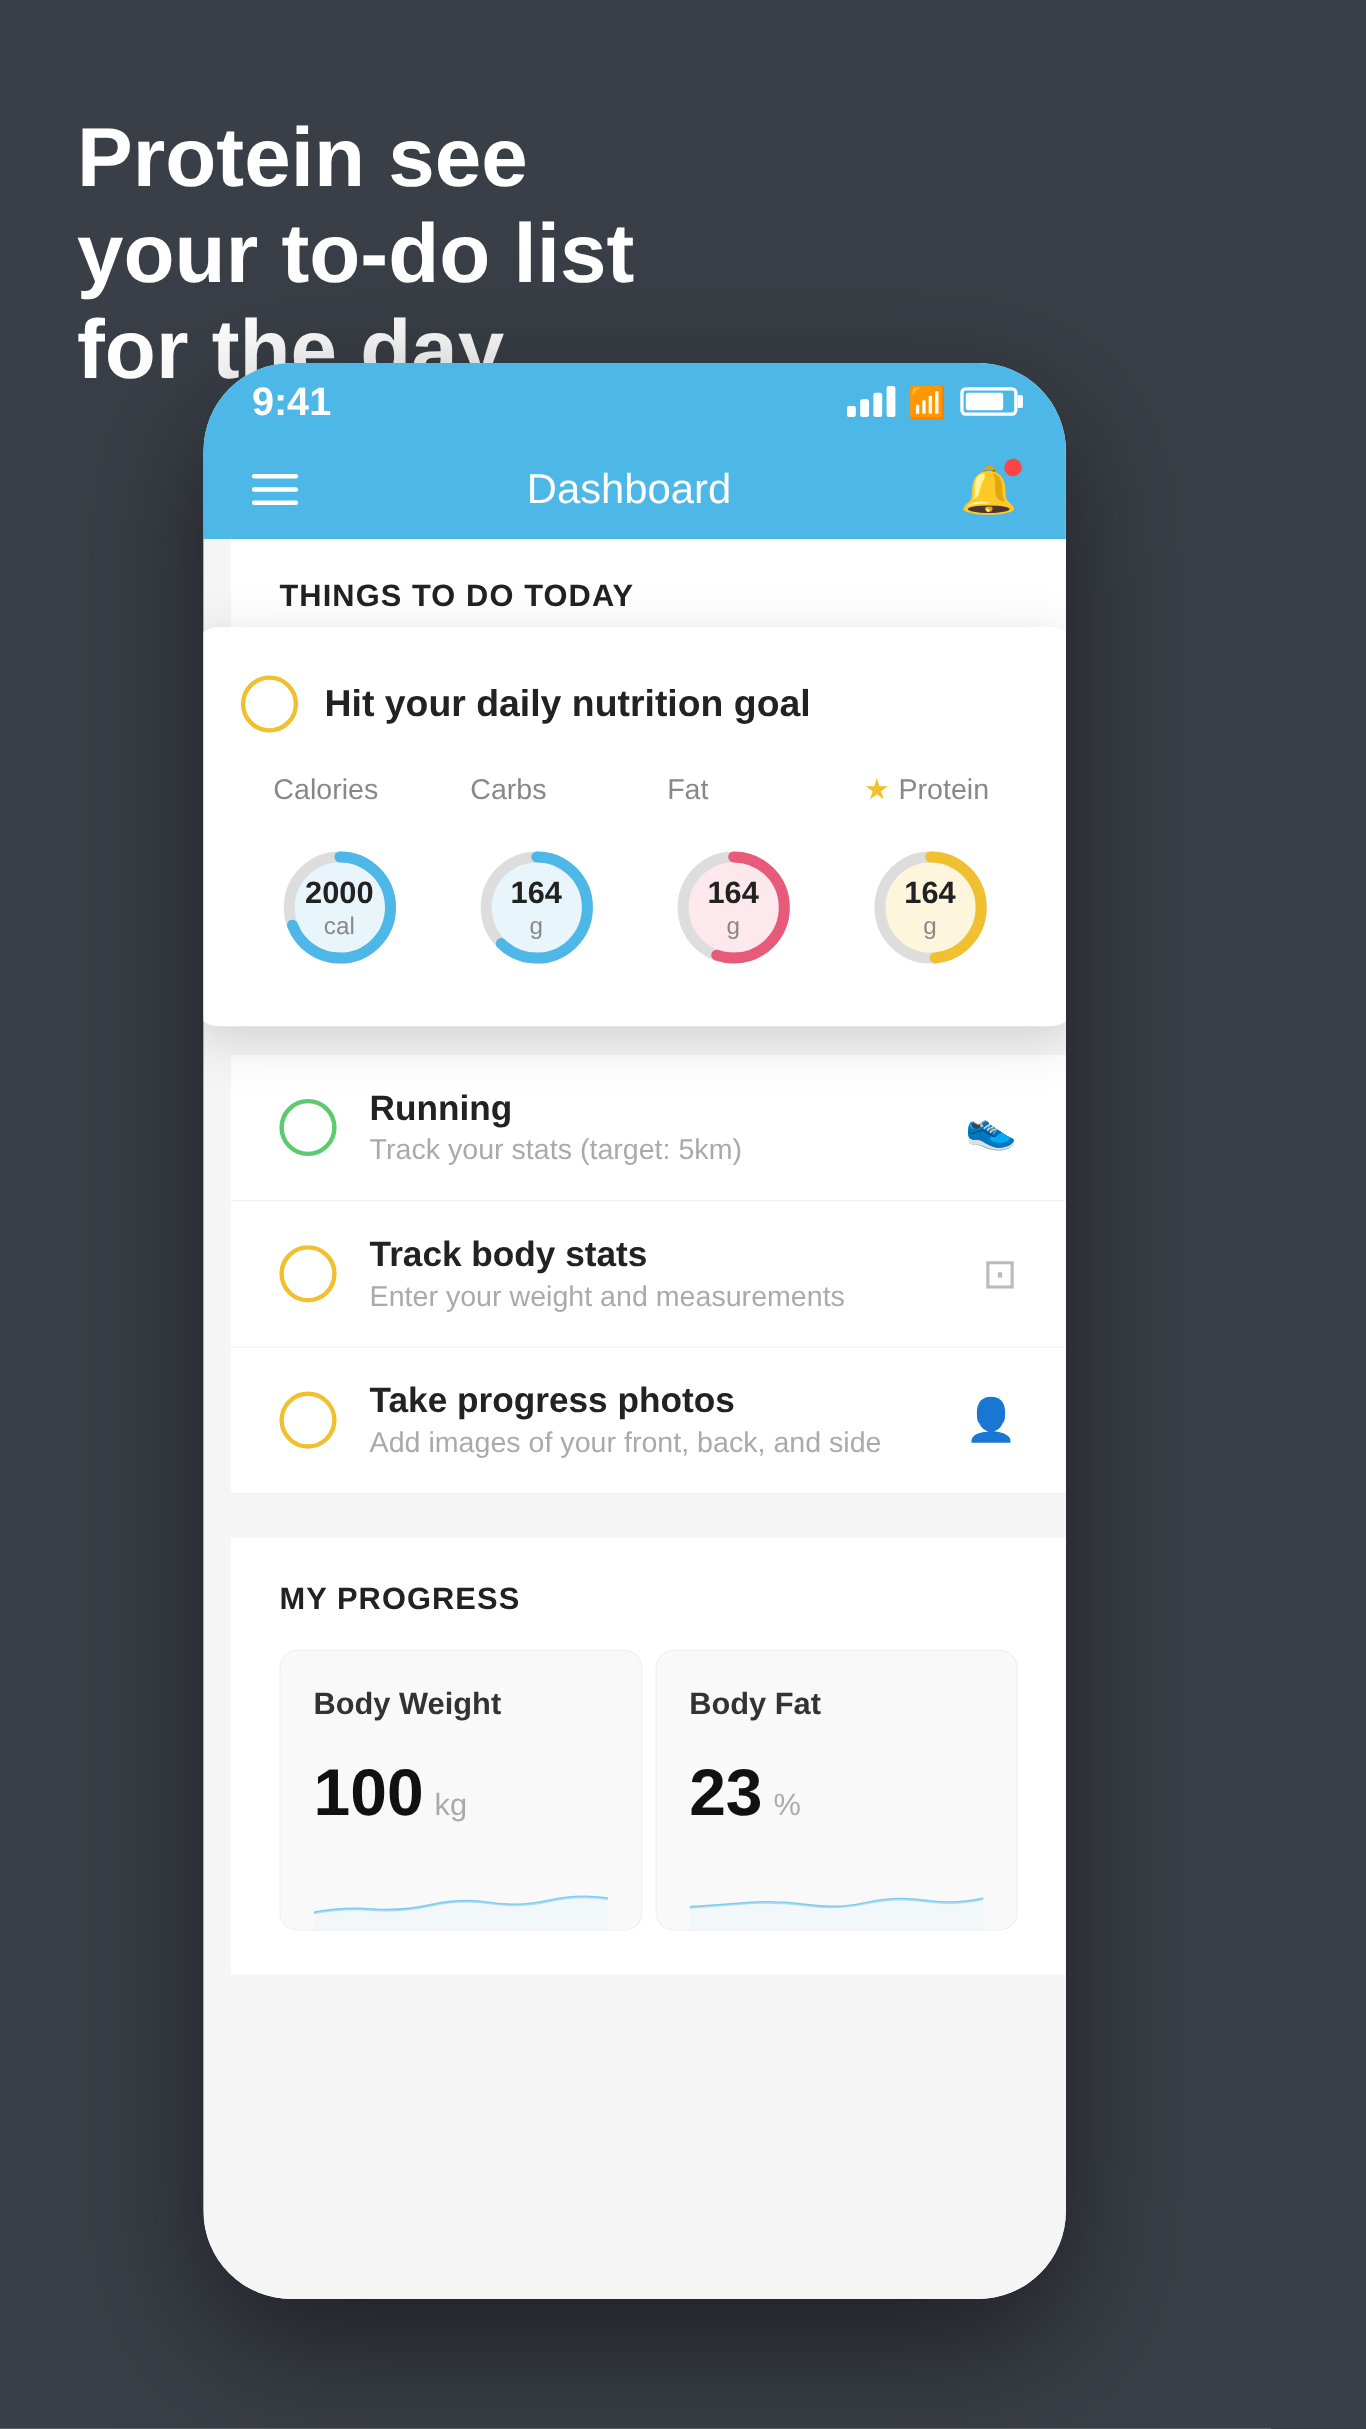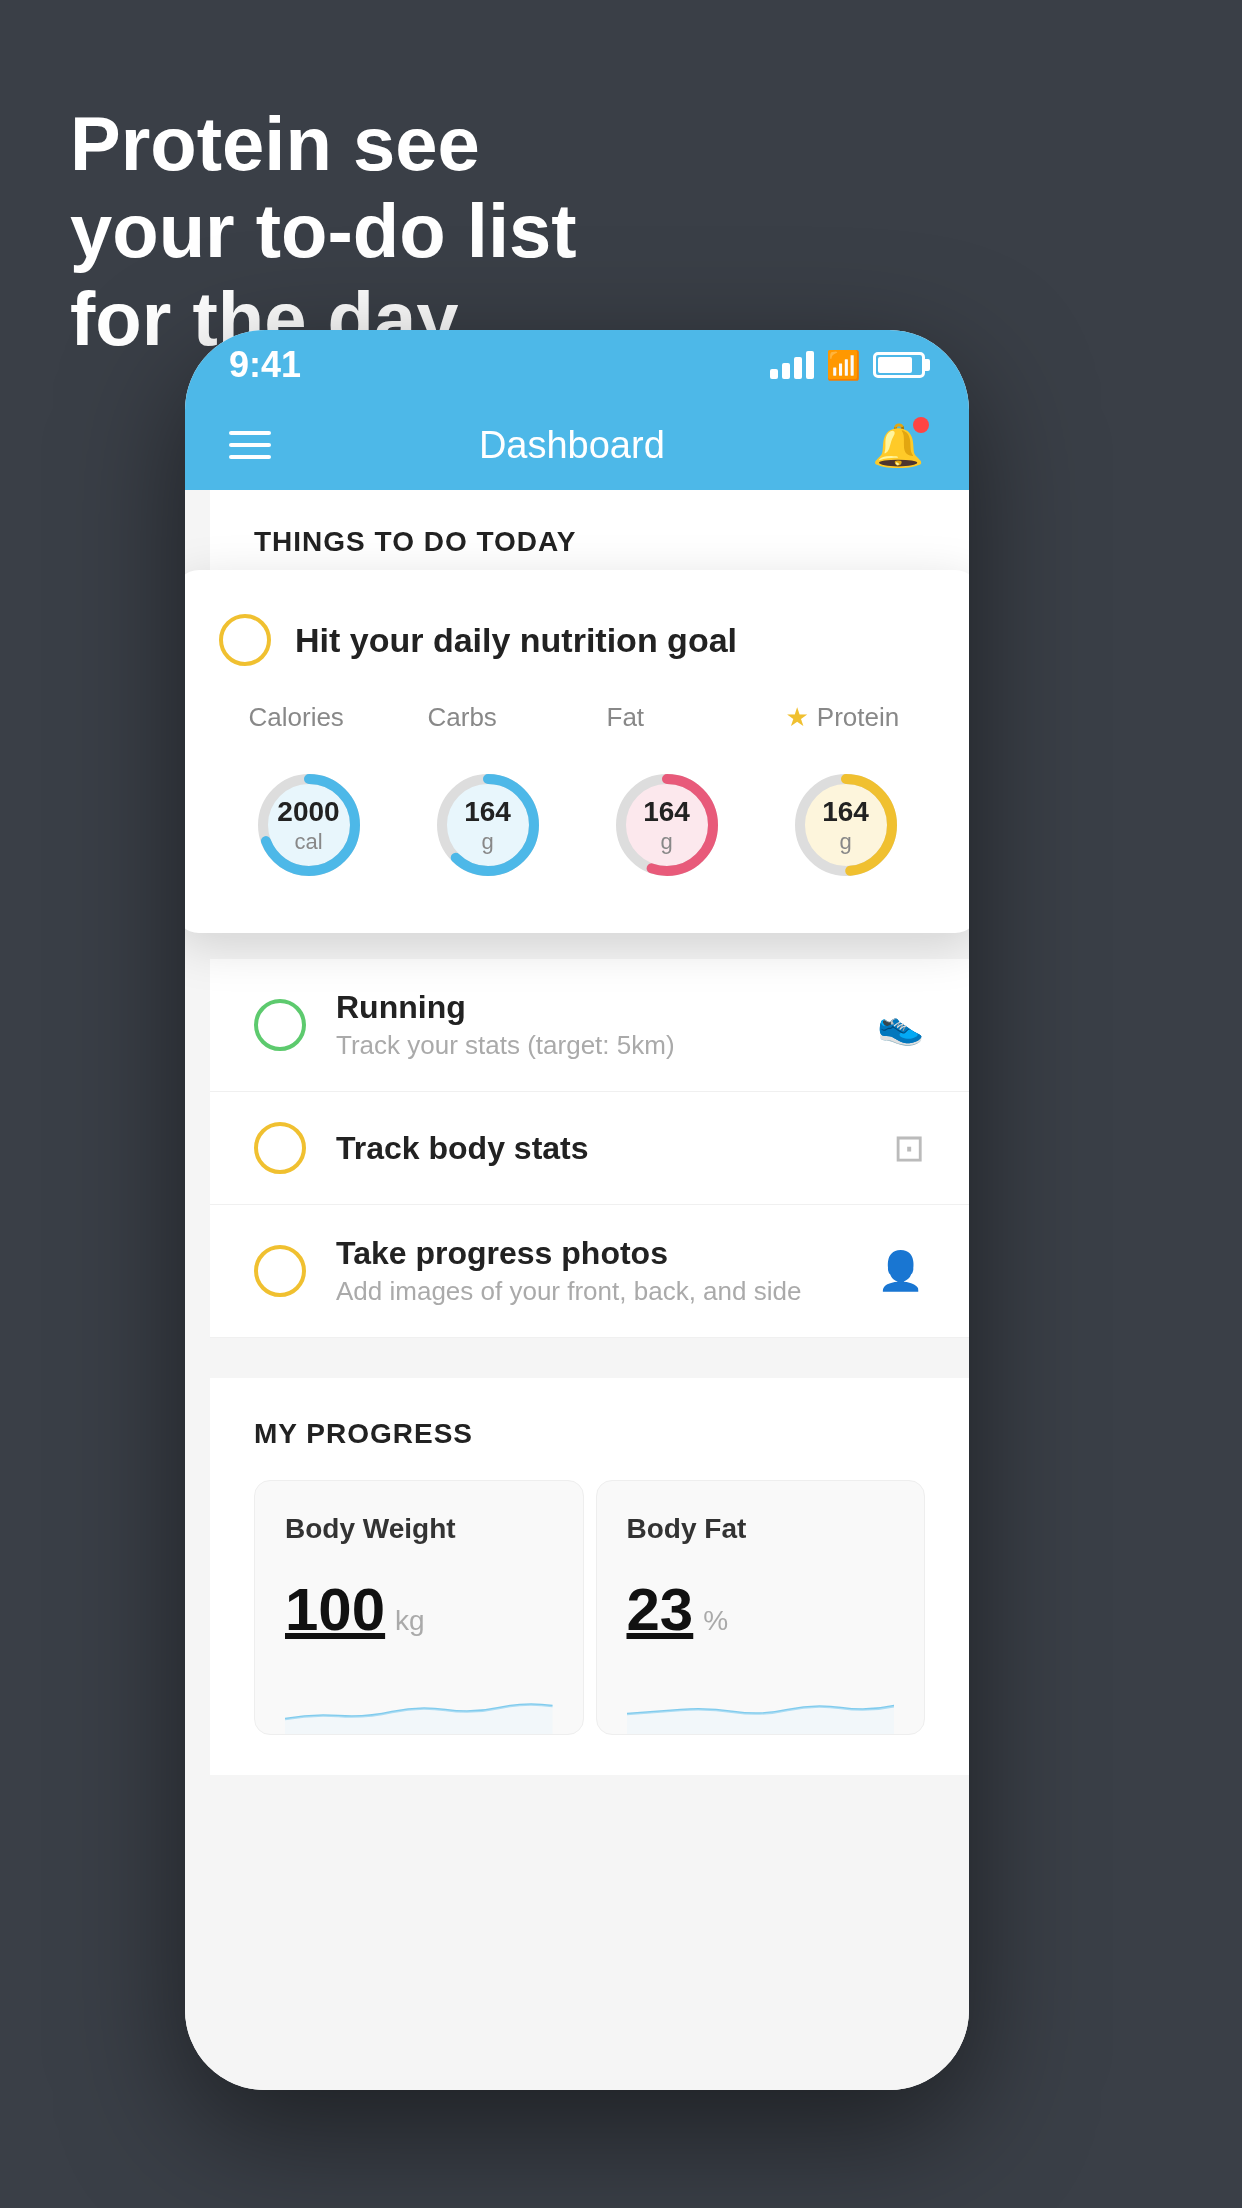--- a/index.html
+++ b/index.html
@@ -324,21 +324,20 @@
     .progress-value-row {
       display: flex;
       align-items: baseline;
       gap: 10px;
       margin-bottom: 30px;
     }
     .progress-value {
       font-size: 60px;
       font-weight: 700;
       color: #111;
-      text-decoration: underline;
     }
     .progress-unit {
       font-size: 28px;
       color: #aaa;
     }
     .wave-chart {
       height: 60px;
       position: relative;
       overflow: hidden;
     }
@@ -474,20 +473,21 @@
           <div class="todo-name">Running</div>
           <div class="todo-sub">Track your stats (target: 5km)</div>
         </div>
         <span class="todo-icon">👟</span>
       </div>
 
       <div class="todo-item">
         <div class="todo-circle yellow"></div>
         <div class="todo-text">
           <div class="todo-name">Track body stats</div>
+          <div class="todo-sub">Enter your weight and measurements</div>
         </div>
         <span class="todo-icon">⊡</span>
       </div>
 
       <div class="todo-item">
         <div class="todo-circle yellow"></div>
         <div class="todo-text">
           <div class="todo-name">Take progress photos</div>
           <div class="todo-sub">Add images of your front, back, and side</div>
         </div>

